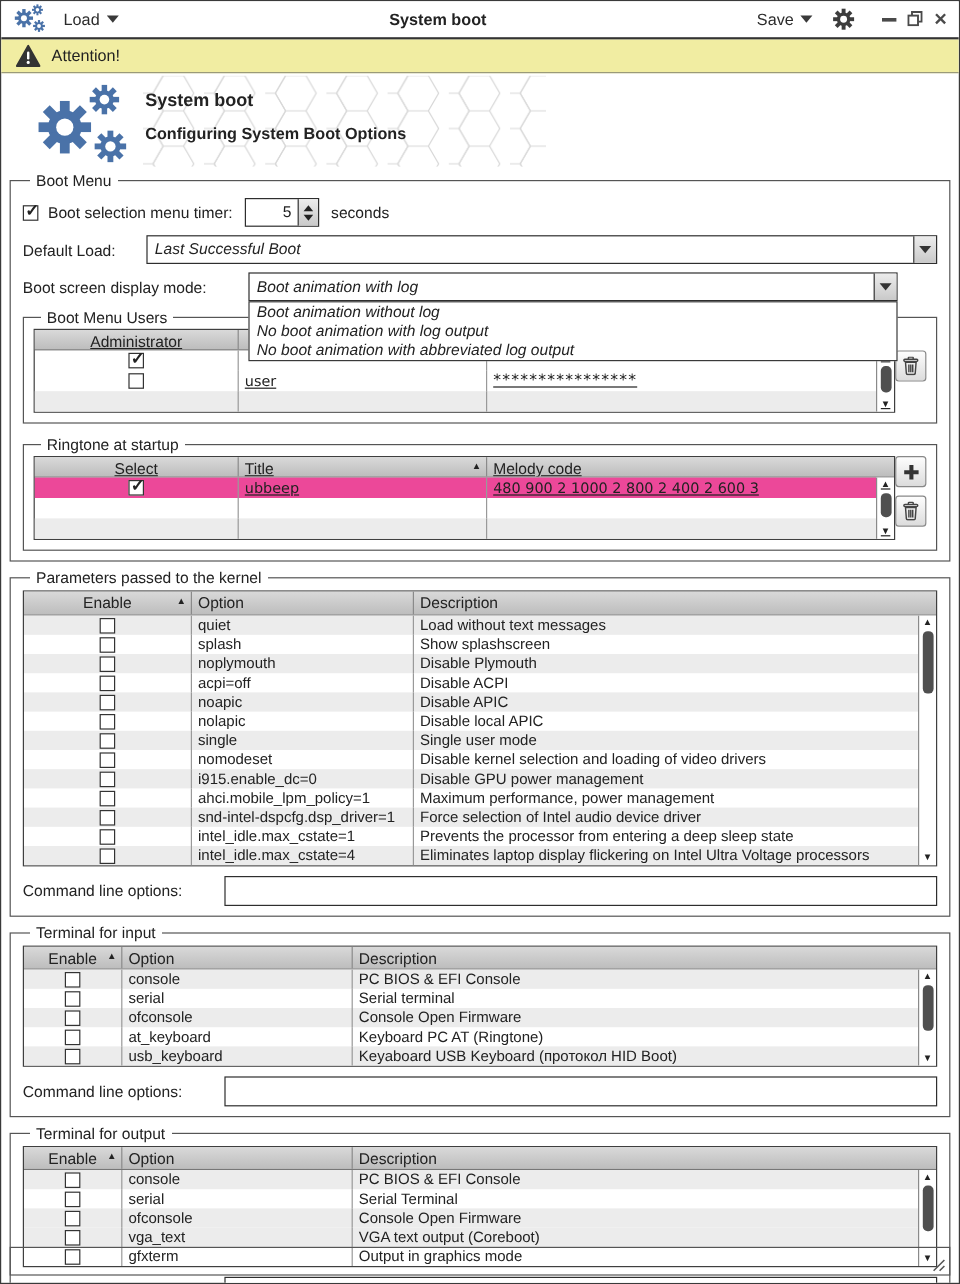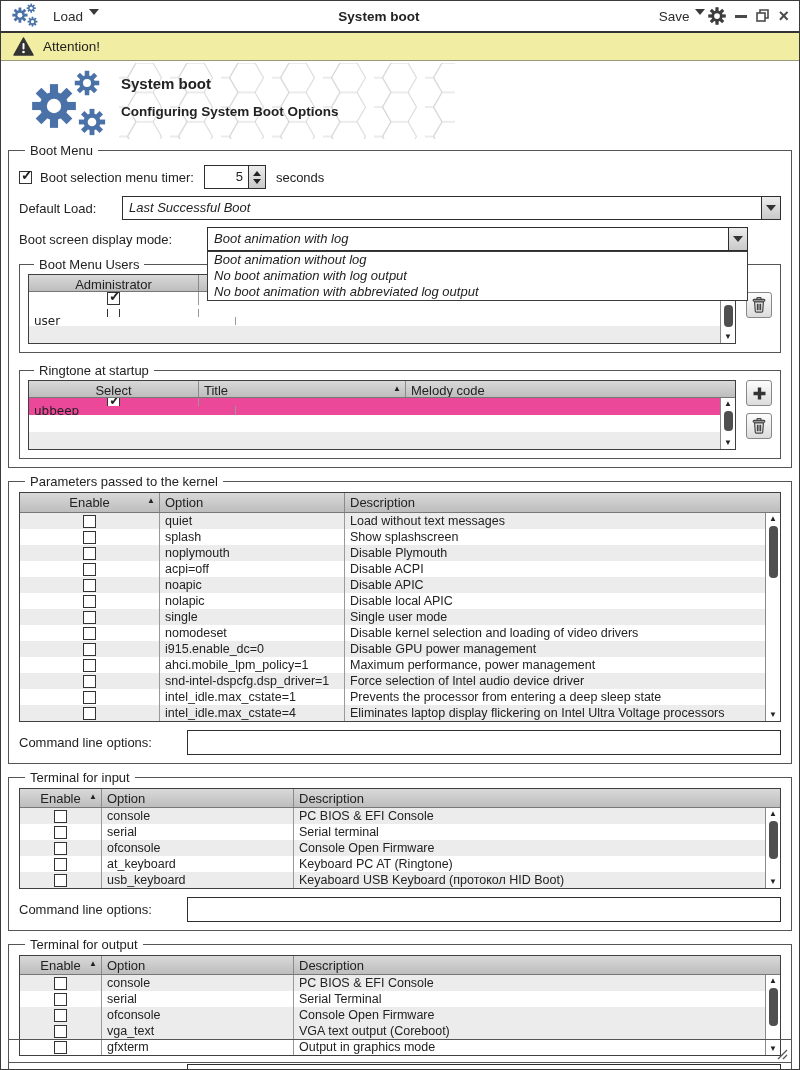--- a/index.html
+++ b/index.html
@@ -8,24 +8,24 @@
     width:800px; height:1070px;
     font-family:"Liberation Sans", sans-serif;
     font-size:13px; color:#222;
     background:#fff;
     border:1px solid #3a3a3a;
     position:relative; overflow:hidden;
   }
   
   .titlebar { height:32px; display:flex; align-items:center; border-bottom:2px solid #333; padding:0 10px; background:#fff; }
   .tb-logo { width:30px; height:26px; margin-right:12px; }
-  .menu-item { display:flex; gap:6px; cursor:default; font-size:13.5px; color:#2b2b2b; }
+  .menu-item { display:flex; align-items:center; gap:6px; cursor:default; font-size:13.5px; color:#2b2b2b; }
   .caret { width:0; height:0; border-left:5px solid transparent; border-right:5px solid transparent; border-top:6px solid #3a3a3a; }
   .tb-title { flex:1; text-align:center; font-weight:bold; font-size:13.5px; }
-  .tb-right { display:flex; align-items:center; gap:2px; }
+  .tb-right { display:flex; align-items:center; gap:16px; }
   .gear-btn { width:20px; height:20px; }
   .winctl { display:flex; align-items:flex-start; gap:9px; margin-left:6px; }
   .wc-min { width:12px; height:8px; border-bottom:3px solid #4a4a4a; margin-top:1px; }
   .wc-close { font-size:18px; line-height:14px; color:#4a4a4a; font-weight:bold; }
   
   .attention { height:28px; background:#f1eda2; border-bottom:1px solid #9a9a7a; display:flex; align-items:center; gap:9px; padding:0 12px; }
   .attention span { font-size:13.5px; }
   
   .appheader { height:80px; position:relative; }
   .hexbg { position:absolute; left:118px; top:2px; }
@@ -75,22 +75,22 @@
   .vs-thumb { width:9px; background:#4f4f4f; border-radius:4px; margin:3px 0; flex:0 0 auto; }
   .vs-space { flex:1; }
   
   .k-c1 { width:140px; } .k-c2 { width:185px; } .k-c3 { flex:1; min-width:0; }
   .kernel-tbl .thead { height:20px; } .kernel-tbl .trow { height:16px; }
   
   .t-c1 { width:82px; } .t-c2 { width:192px; } .t-c3 { flex:1; min-width:0; }
   .term-tbl .thead { height:19px; } .term-tbl .trow { height:16px; }
   
   .u-c1 { width:170px; } .u-c2 { width:207px; } .u-c3 { flex:1; min-width:0; }
-  .small-tbl .thead { height:17px; } .small-tbl .trow { height:17px;flex-direction:column; }
-  .tbl-with-btns { display:flex; align-items:flex-start; gap:10px; }
+  .small-tbl .thead { height:17px; } .small-tbl .trow { height:17px; }
+  .tbl-with-btns { display:flex; align-items:flex-start; gap:0;text-decoration:underline; }
   .tbl-with-btns .dtable { flex:1; }
   .btn-col { display:flex; flex-direction:column; gap:7px; }
   .sq-btn { width:26px; height:26px; border:1px solid #888; border-radius:3px; background:linear-gradient(#fdfdfd,#dcdcdc); display:flex; align-items:center; justify-content:center; }
   .mono-cell { font-family:"DejaVu Sans", sans-serif; font-size:12px; }
   .pwd-cell { font-family:"DejaVu Sans", sans-serif; font-size:13px; letter-spacing:1px; align-items:flex-start; padding-top:1px; }
   
   .cmdline { display:flex; align-items:center; margin-top:8px; }
   .cmdline label { width:168px; }
   .cmdline input { flex:1; height:25px; border:1px solid #2e2e2e; outline:none; font:13px "Liberation Sans",sans-serif; padding:0 5px; background:#fff; }
   

